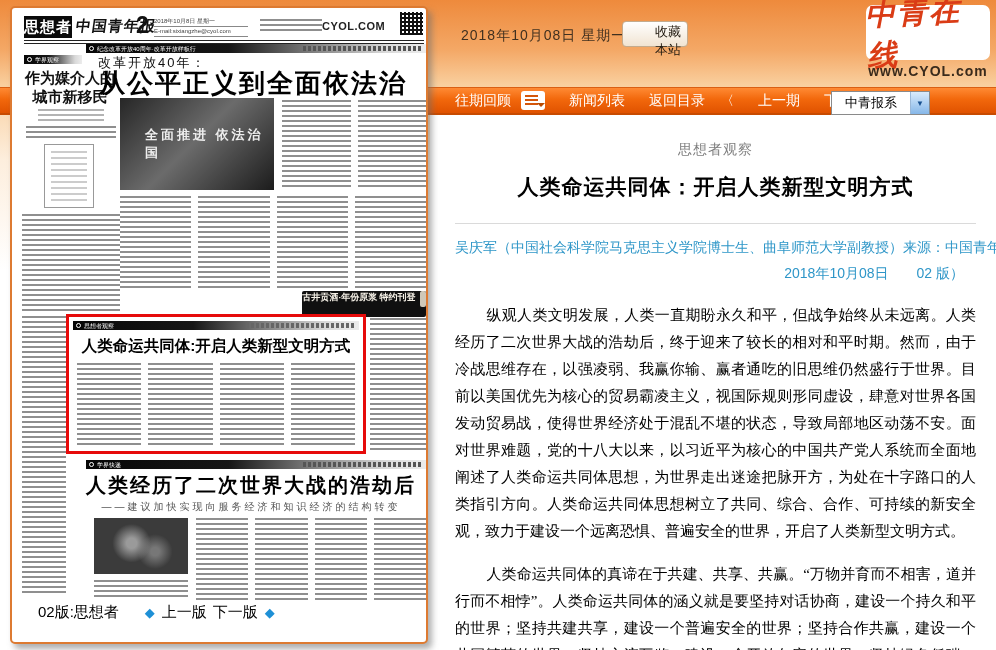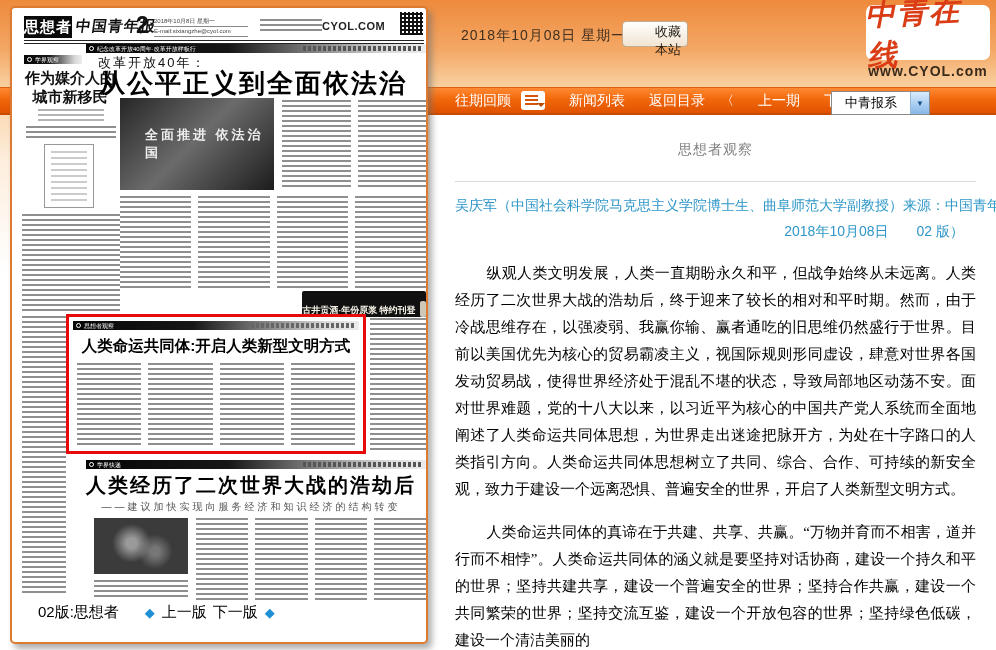--- a/index.html
+++ b/index.html
@@ -94,21 +94,21 @@
   .lcolB{left:10px;top:308px;width:44px;height:280px;}
   
   .kicker{left:86px;top:46px;font-size:13px;color:#111;letter-spacing:2px;}
   .bigh{left:74px;top:58px;width:334px;text-align:center;font-size:26px;font-weight:bold;color:#000;letter-spacing:2px;}
   .photo{left:108px;top:90px;width:154px;height:92px;
        background:linear-gradient(135deg,#262626,#6b6b6b 48%,#1c1c1c);display:flex;align-items:center;justify-content:center;padding-left:25px;}
   .photo span{position:static;color:#eee;font-size:13px;font-weight:bold;letter-spacing:3px;}
   .c-rphoto{left:270px;top:92px;width:144px;height:88px;}
   .c-below{left:108px;top:188px;width:306px;height:92px;}
   .ad{left:290px;top:283px;width:124px;height:26px;background:#101010;border-radius:2px;
-       display:flex;align-items:flex-end;justify-content:center;gap:4px;}
+       display:flex;align-items:flex-start;justify-content:center;gap:4px;}
   .ad span{position:static;color:#f5f0e6;font-size:9px;font-weight:bold;white-space:nowrap;
        font-family:"Liberation Serif","DejaVu Serif",serif;}
   .bottle{position:static;width:6px;height:16px;background:#cfc8b8;border-radius:2px;flex:none;}
   
   .redbox{left:54px;top:306px;width:300px;height:140px;border:3px solid #e60a0a;background:#fff;}
   .bar-red{left:4px;top:4px;width:286px;}
   .barfill2{position:static;margin-left:auto;width:110px;height:5px;
        background:repeating-linear-gradient(90deg,#666 0 3px,transparent 3px 5px);}
   .redh{left:6px;top:19px;width:282px;text-align:center;font-size:15.5px;font-weight:bold;color:#000;}
   .c-red{left:8px;top:46px;width:278px;height:82px;}
@@ -155,20 +155,21 @@
   <span class="nit">下一期</span>
   <span class="nchev">〉</span>
   <div class="sel">
     <span class="selval">中青报系</span>
     <span class="selarrow">▼</span>
   </div>
 </div>
 
 <div class="content">
   <div class="rubric">思想者观察</div>
+  <h1 class="atitle">人类命运共同体：开启人类新型文明方式</h1>
   <div class="divider"></div>
   <div class="byline">
     <div class="row1">
       <span>吴庆军（中国社会科学院马克思主义学院博士生、曲阜师范大学副教授）</span>
       <span>来源：中国青年报　（</span>
     </div>
     <div class="row2">2018年10月08日　　02 版）</div>
   </div>
   <p class="body">纵观人类文明发展，人类一直期盼永久和平，但战争始终从未远离。人类经历了二次世界大战的浩劫后，终于迎来了较长的相对和平时期。然而，由于冷战思维存在，以强凌弱、我赢你输、赢者通吃的旧思维仍然盛行于世界。目前以美国优先为核心的贸易霸凌主义，视国际规则形同虚设，肆意对世界各国发动贸易战，使得世界经济处于混乱不堪的状态，导致局部地区动荡不安。面对世界难题，党的十八大以来，以习近平为核心的中国共产党人系统而全面地阐述了人类命运共同体思想，为世界走出迷途把脉开方，为处在十字路口的人类指引方向。人类命运共同体思想树立了共同、综合、合作、可持续的新安全观，致力于建设一个远离恐惧、普遍安全的世界，开启了人类新型文明方式。</p>
   <p class="body">人类命运共同体的真谛在于共建、共享、共赢。“万物并育而不相害，道并行而不相悖”。人类命运共同体的涵义就是要坚持对话协商，建设一个持久和平的世界；坚持共建共享，建设一个普遍安全的世界；坚持合作共赢，建设一个共同繁荣的世界；坚持交流互鉴，建设一个开放包容的世界；坚持绿色低碳，建设一个清洁美丽的</p>

